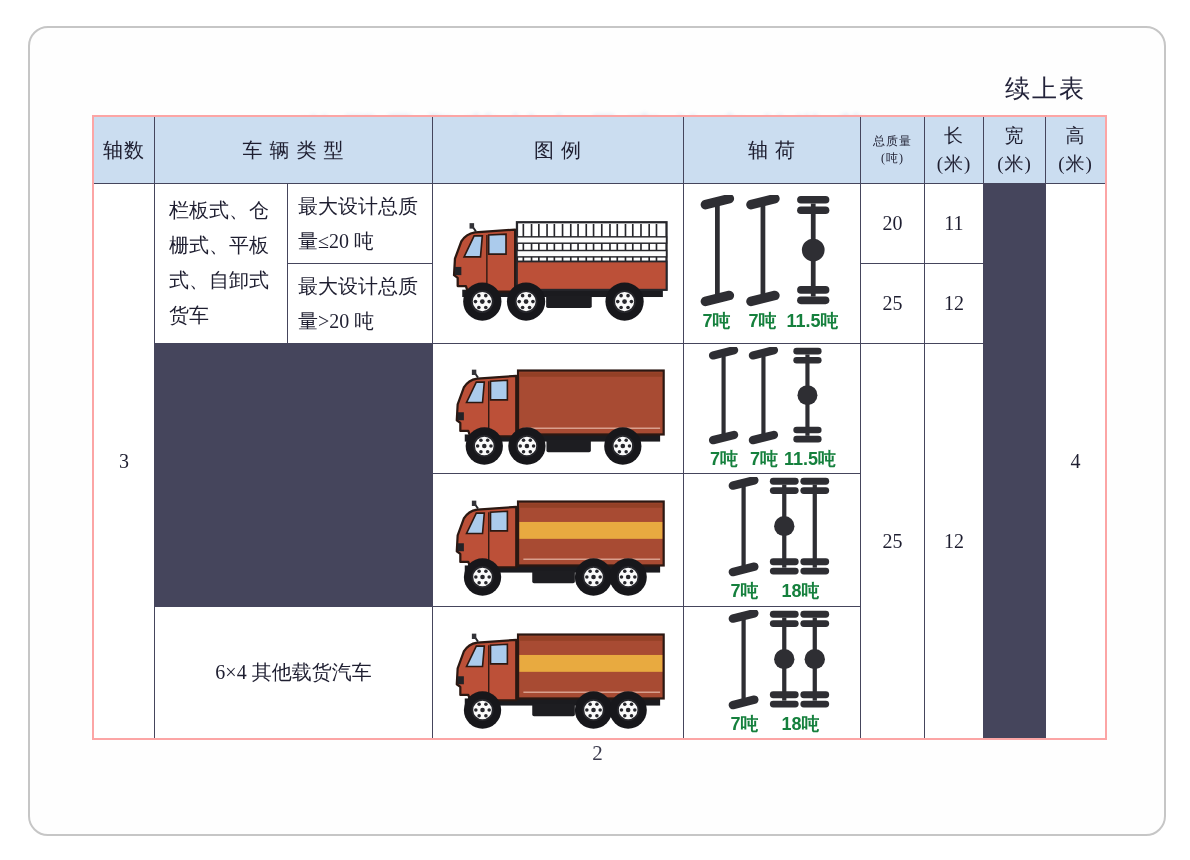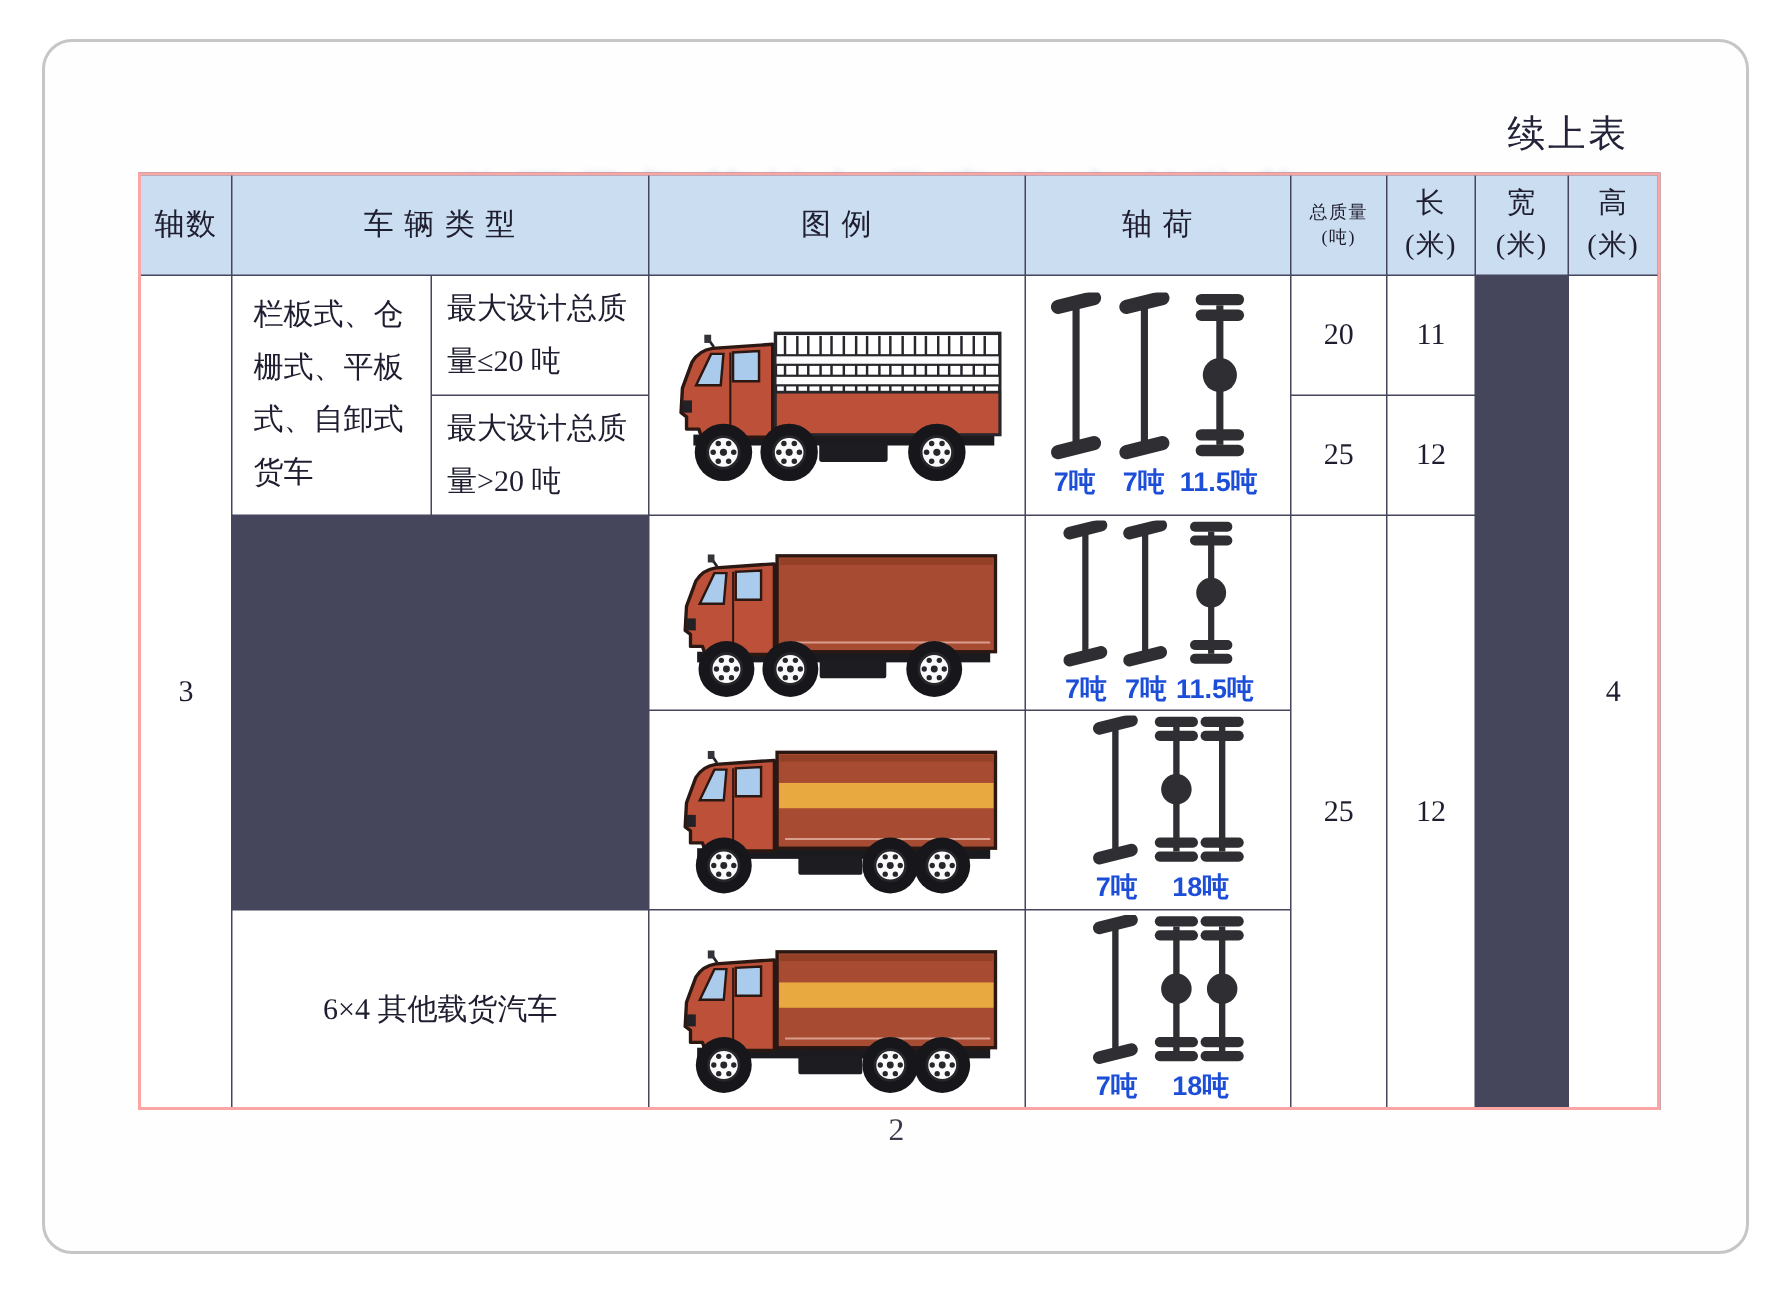--- a/index.html
+++ b/index.html
@@ -34,21 +34,21 @@
     background:#ffffff;display:flex;align-items:center;justify-content:center;
     font-size:20px;box-sizing:border-box;
   }
   .hdr{background:#cbddf0;flex-direction:column;line-height:1.45;letter-spacing:1px;}
   .txt-left{justify-content:flex-start;text-align:left;line-height:1.75;}
   .pad{padding:0 12px 0 14px;font-family:Liberation Mono, monospace;}
   .col{flex-direction:column;}
   .axle-labels{position:relative;height:24px;margin-top:2px;width:100%;}
   .axle-labels span{
     position:absolute;text-align:center;font-weight:bold;font-size:18px;
-    color:#1d4ed8;font-family:"Liberation Sans","DejaVu Sans",sans-serif;
+    color:#15803d;font-family:"Liberation Sans","DejaVu Sans",sans-serif;
     letter-spacing:0px;white-space:nowrap;
   }
   .page-num{
     position:absolute;left:92px;top:741px;width:1011px;text-align:center;
     font-size:21px;color:#3a3a4c;
   }
 </style>
 </head>
 <body>
 

